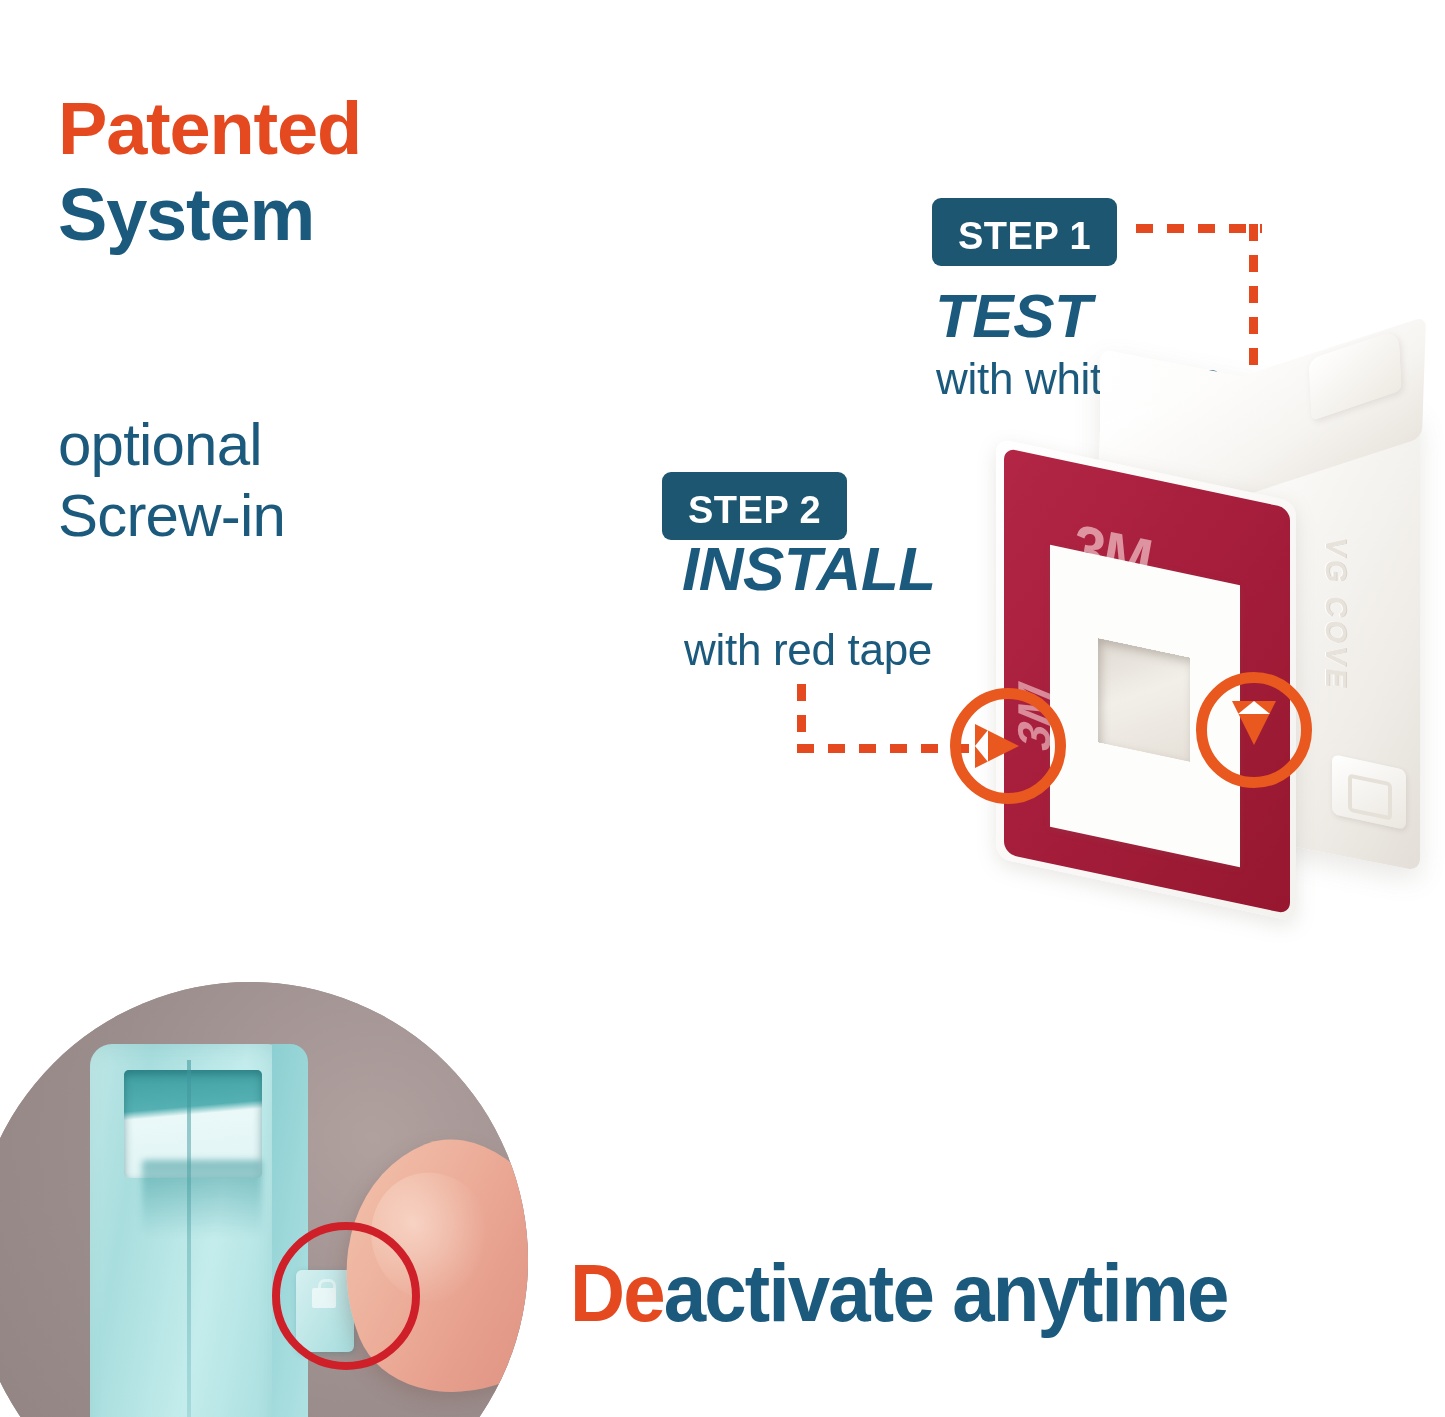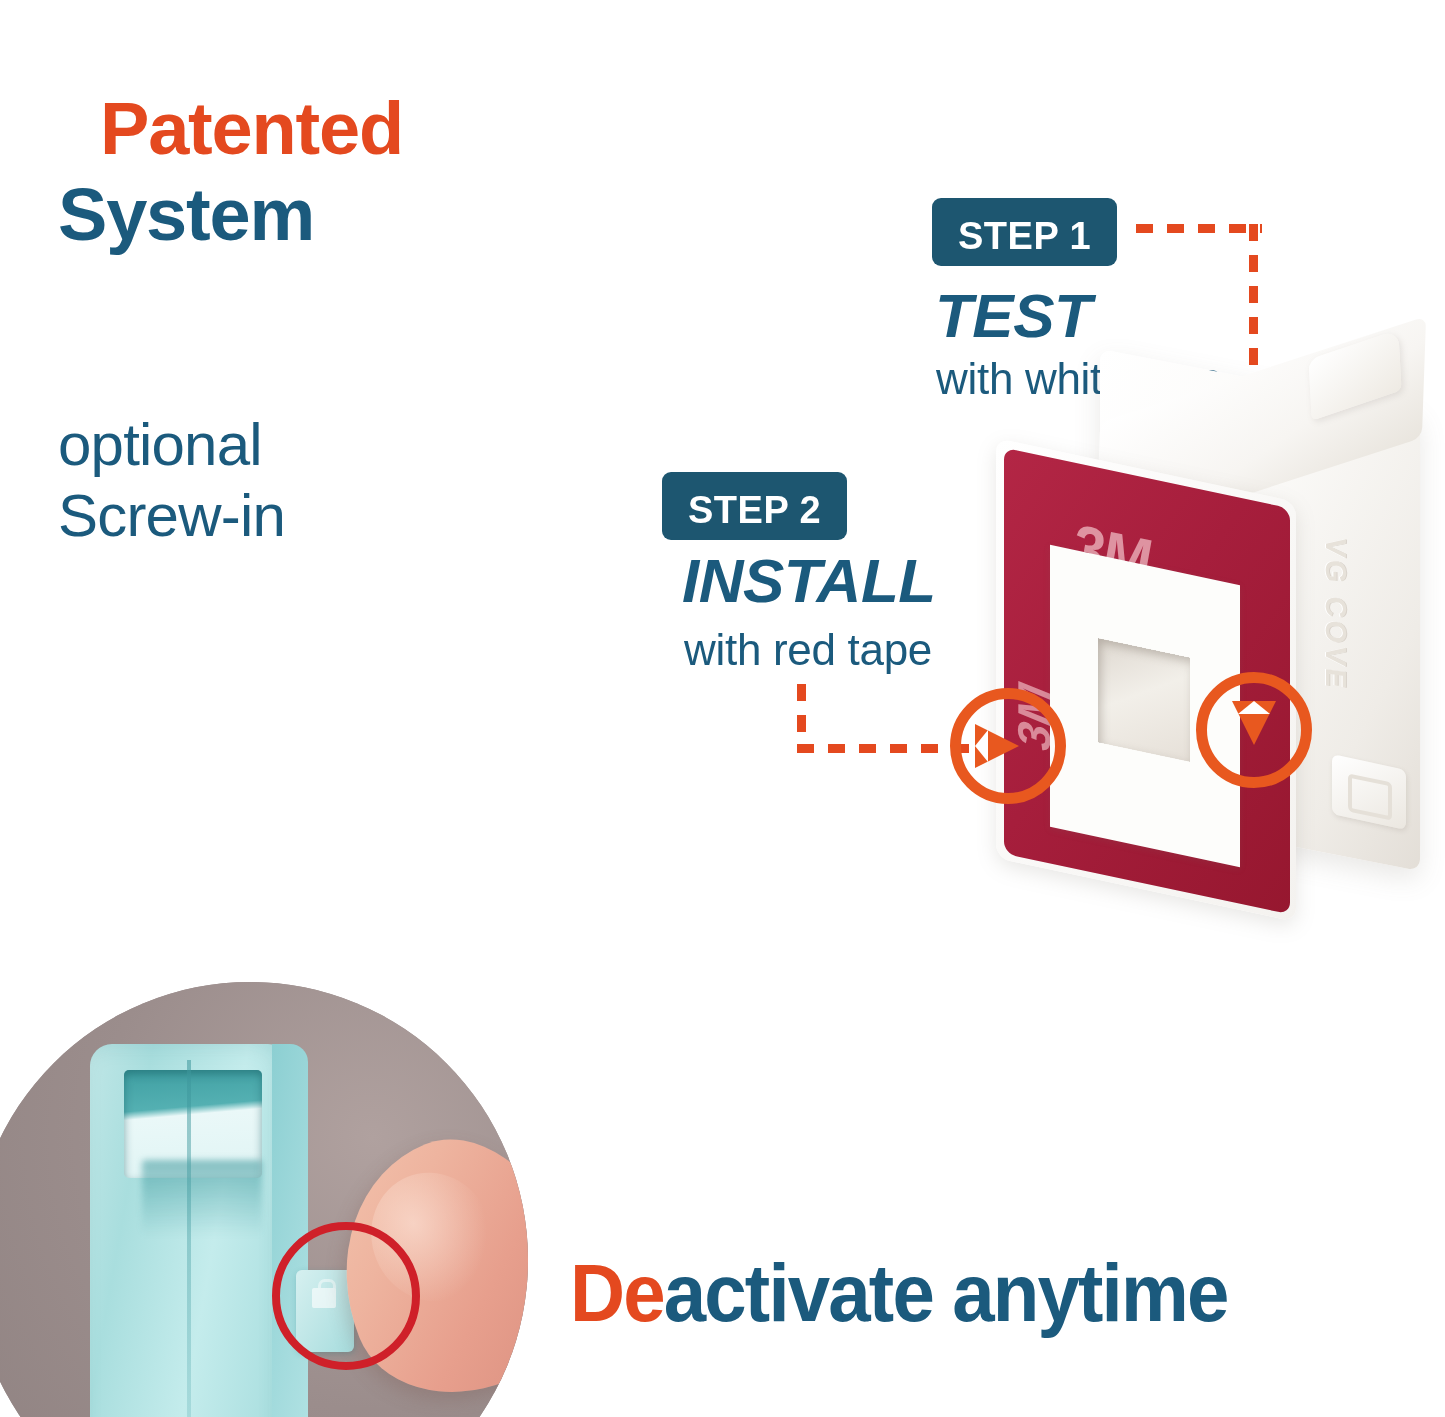--- a/index.html
+++ b/index.html
@@ -24,21 +24,21 @@
     position: absolute;
     left: 58px;
     top: 86px;
     width: 620px;
     font-weight: bold;
     font-size: 74px;
     line-height: 1.16;
     letter-spacing: -1.2px;
     color: #1b5a7d;
   }
-  .headline .word-patented { color: #e4491f; display: block; margin-left: 42px; }
+  .headline .word-patented { color: #e4491f; display: block; }
   .headline .line2 { display: block; white-space: nowrap; }
   .headline .line3 { display: block; }
   .reg-mark {
     font-size: 0.33em;
     vertical-align: super;
     font-weight: bold;
     letter-spacing: 0;
   }
   .subhead {
     position: absolute;
@@ -84,21 +84,21 @@
     letter-spacing: -0.3px;
     line-height: 1;
     white-space: nowrap;
   }
 
   #step1-badge { left: 932px; top: 198px; }
   #step1-title { left: 935px; top: 285px; }
   #step1-sub   { left: 936px; top: 357px; }
 
   #step2-badge { left: 662px; top: 472px; }
-  #step2-title { left: 682px; top: 550px; }
+  #step2-title { left: 682px; top: 538px; }
   #step2-sub   { left: 684px; top: 628px; }
 
   
   .dash-h {
     position: absolute;
     height: 9px;
     background-image: linear-gradient(to right, #e4491f 0 17px, transparent 17px 31px);
     background-size: 31px 9px;
     background-repeat: repeat-x;
   }

